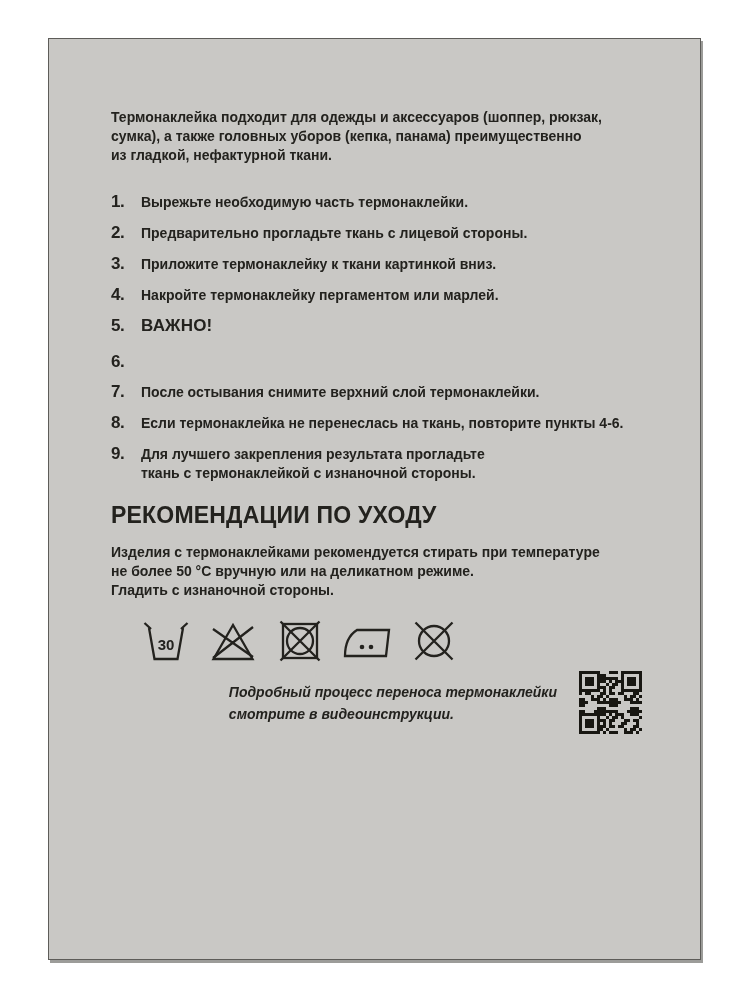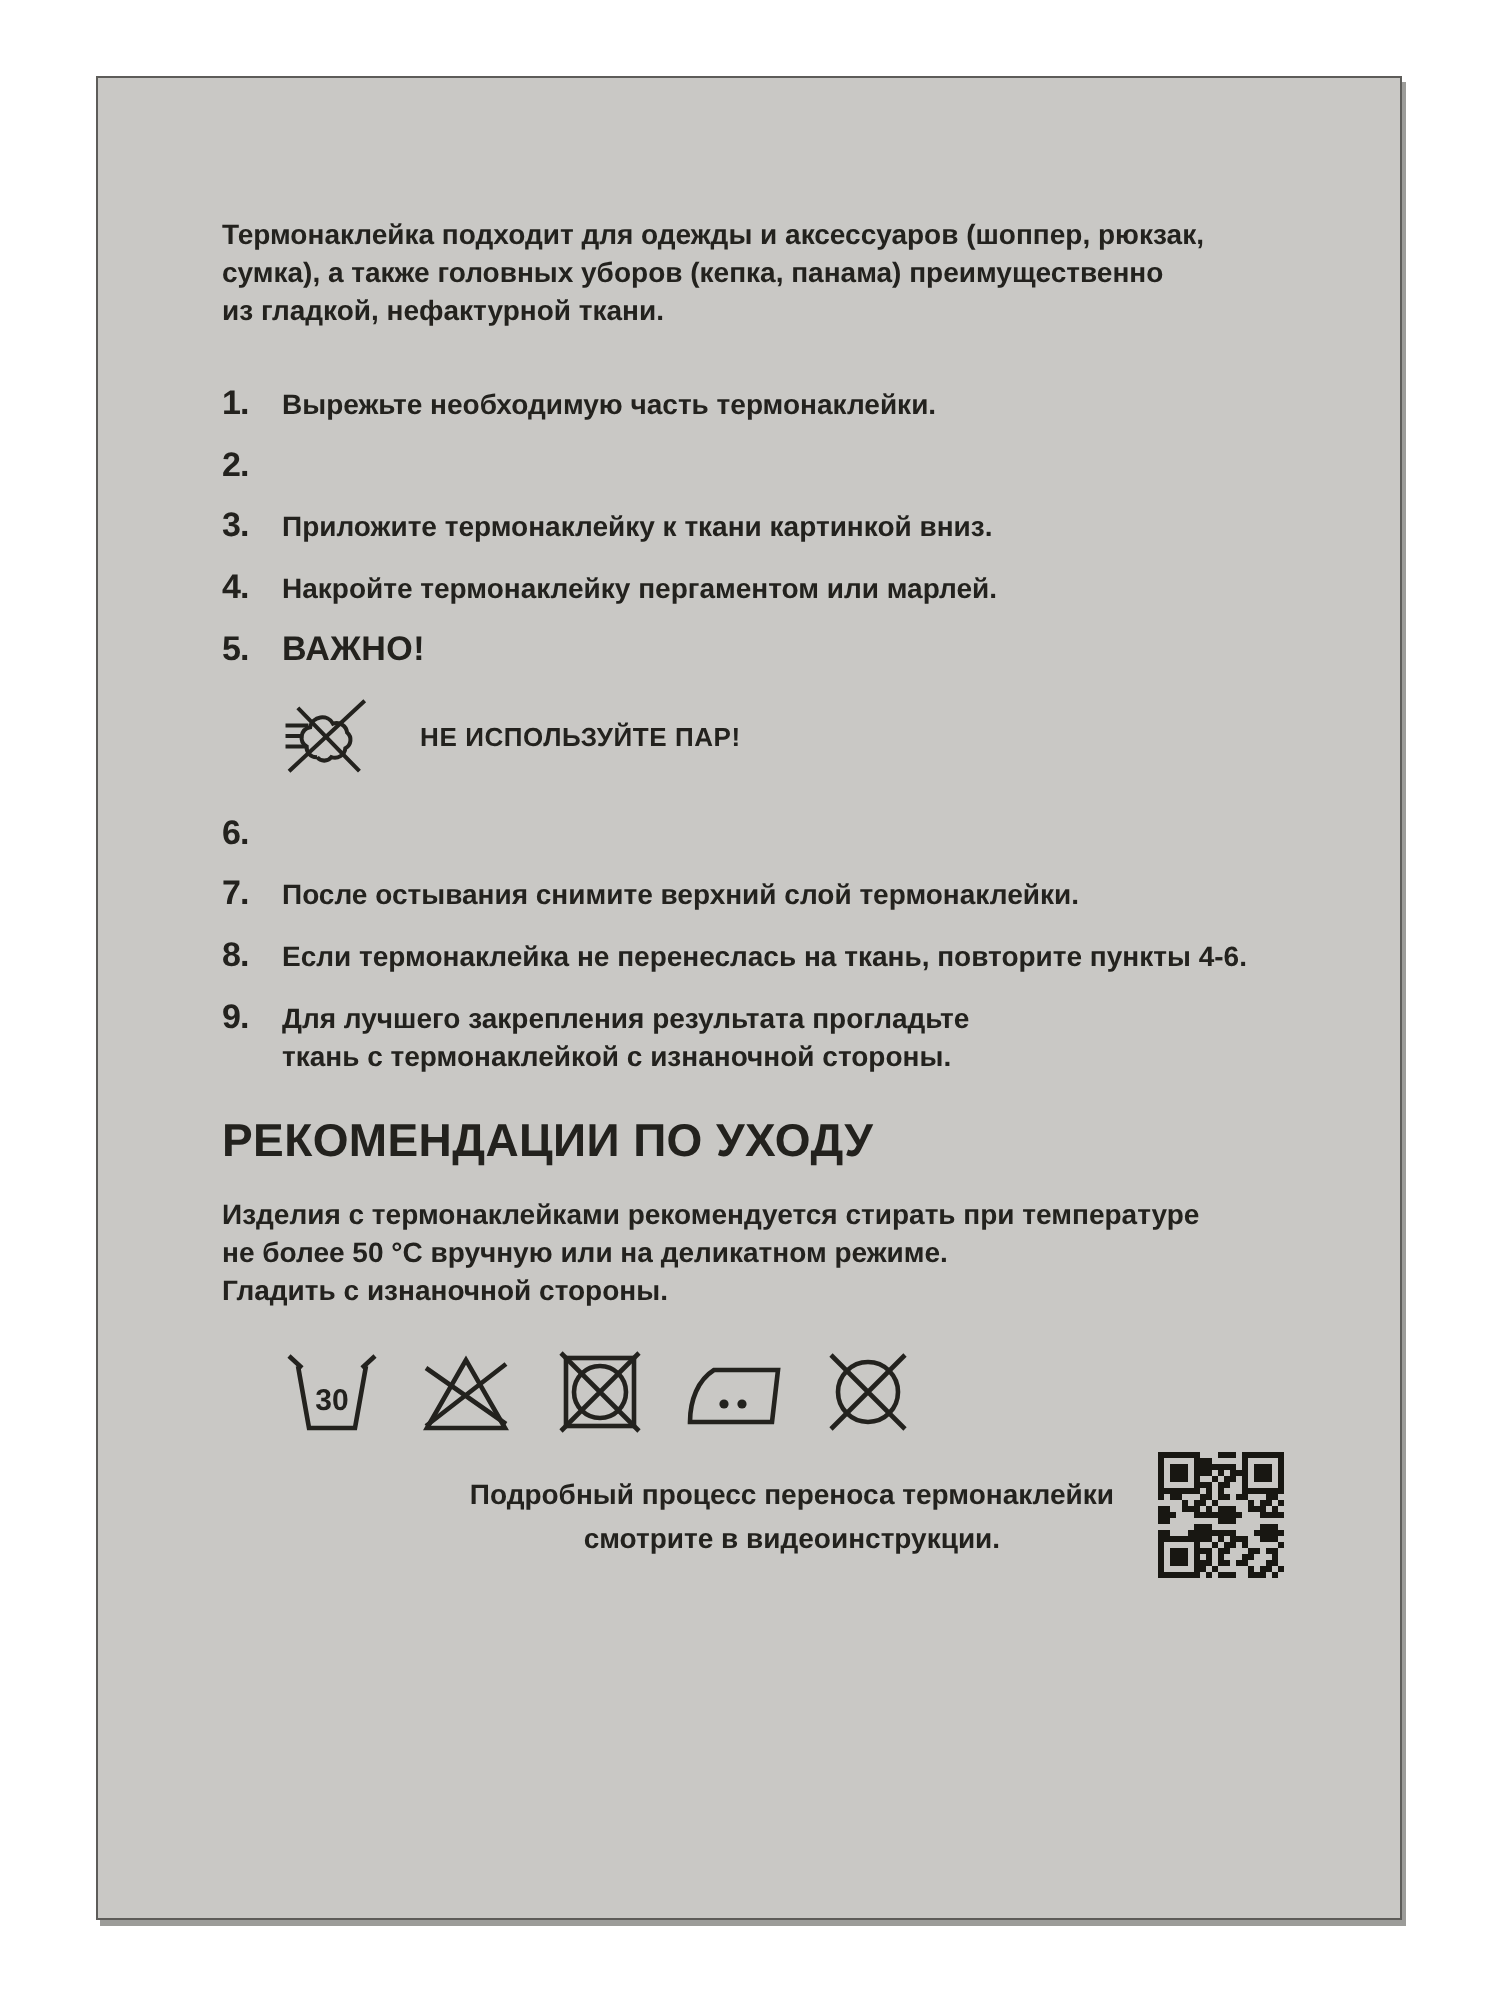--- a/index.html
+++ b/index.html
@@ -54,21 +54,21 @@
     white-space:pre-line;
   }
   .symbols{display:flex;gap:17px;margin:15px 0 0 30px;}
   .symbol{width:50px;height:52px;}
   .footer{
     display:flex;justify-content:flex-end;align-items:center;gap:22px;
     margin:4px 20px 0 0;
   }
   .footer-text{
     margin:0;font-size:14px;font-weight:700;line-height:22px;
-    text-align:center;white-space:pre-line;
+    text-align:left;white-space:pre-line;font-style:italic;
   }
   .qr{position:relative;width:63px;height:63px;flex:none;}
   .qr i{position:absolute;width:3px;height:3px;background:#181712;}
   svg .st{stroke:#23221e;stroke-width:2.3;fill:none;}
   svg .dot{fill:#23221e;stroke:none;}
 </style>
 </head>
 <body>
 
 <div class="sheet">
@@ -79,45 +79,36 @@
 из гладкой, нефактурной ткани.</p>
 
   <div class="steps">
 
     <div class="step">
       <span class="num">1.</span>
       <span class="txt">Вырежьте необходимую часть термонаклейки.</span>
     </div>
     <div class="step">
       <span class="num">2.</span>
+      <span class="txt">Предварительно прогладьте ткань с лицевой стороны.</span>
     </div>
     <div class="step">
       <span class="num">3.</span>
       <span class="txt">Приложите термонаклейку к ткани картинкой вниз.</span>
     </div>
     <div class="step">
       <span class="num">4.</span>
       <span class="txt">Накройте термонаклейку пергаментом или марлей.</span>
     </div>
     <div class="step important">
       <span class="num">5.</span>
       <span class="txt">ВАЖНО!</span>
     </div>
 
     <div class="warnings">
-      <div class="warning">
-        <span class="icon">
-          <svg viewBox="0 0 50 50" width="44" height="46">
-            <path class="st" d="M20 37 a5.5 5.5 0 0 1 -6 -6 a6 6 0 0 1 2 -11 a7 7 0 0 1 13 -2 a6 6 0 0 1 8 5 a5.5 5.5 0 0 1 -1 9 a6 6 0 0 1 -8 5 a5 5 0 0 1 -8 0"></path>
-            <path class="st" d="M2 19 L15 19 M2 25 L12 25 M2 31 L14 31"></path>
-            <path class="st" d="M4 45 L47 5 M9 9 L44 45"></path>
-          </svg>
-        </span>
-        <span class="wtxt">НЕ ИСПОЛЬЗУЙТЕ ПАР!</span>
-      </div>
     </div>
 
     <div class="step">
       <span class="num">6.</span>
     </div>
     <div class="step">
       <span class="num">7.</span>
       <span class="txt">После остывания снимите верхний слой термонаклейки.</span>
     </div>
     <div class="step">

